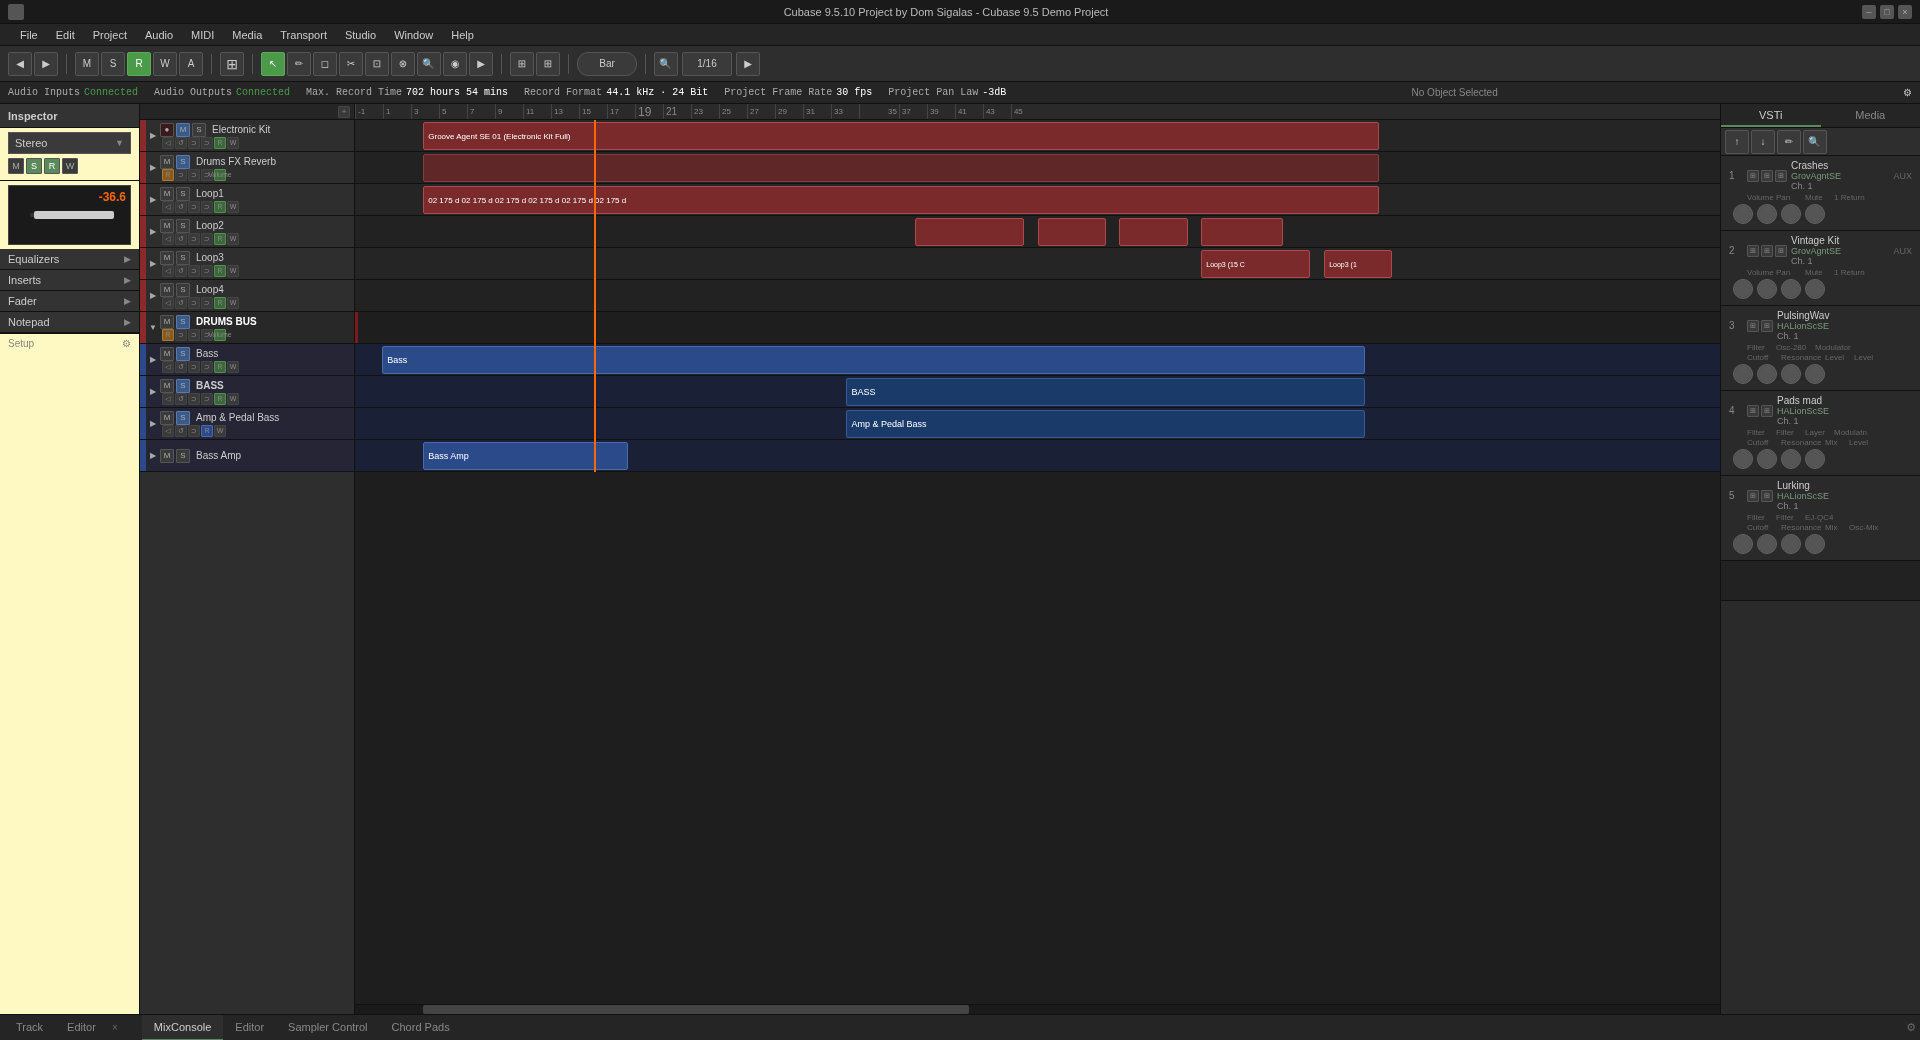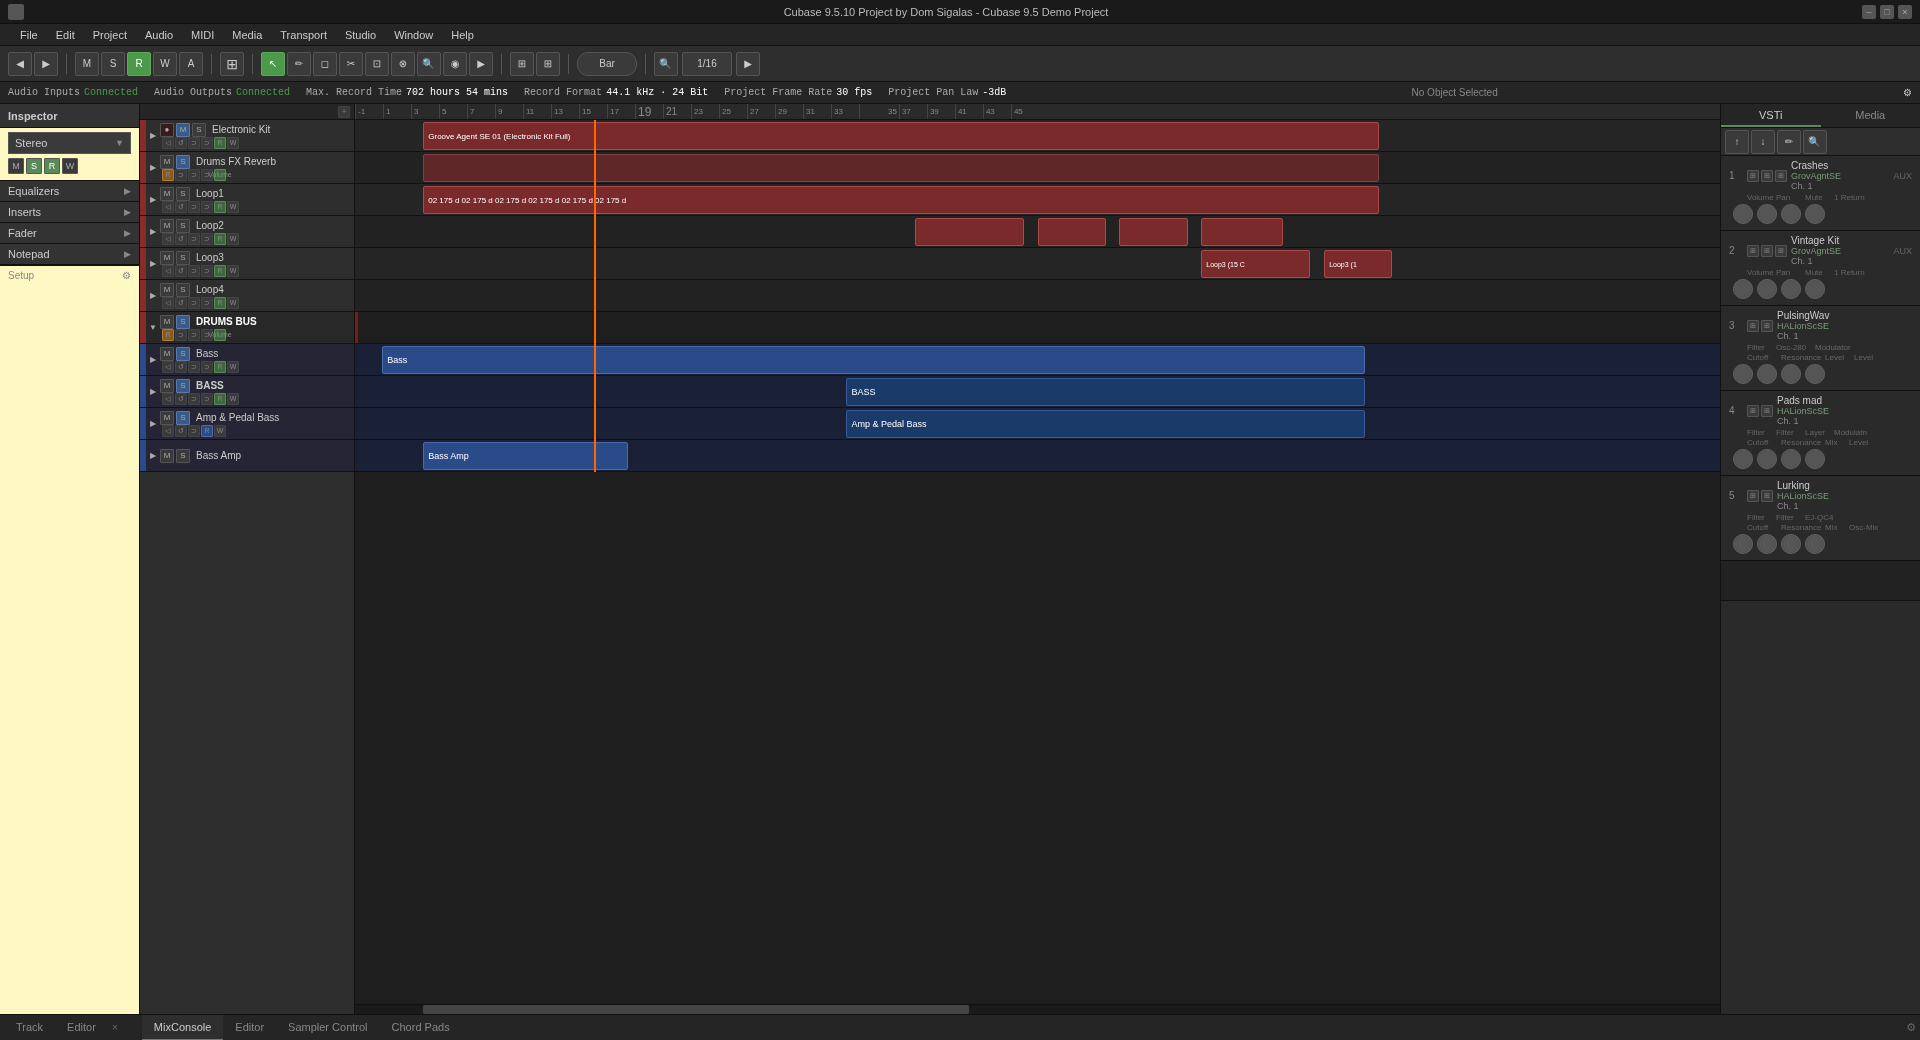--- a/index.html
+++ b/index.html
@@ -708,20 +708,30 @@
     <div class="inspector-section">
       <div class="inspector-track-name">
         <span>Stereo</span>
         <span style="font-size:9px;color:#888;">▼</span>
       </div>
       <div class="inspector-buttons">
         <div class="inspector-btn">M</div>
         <div class="inspector-btn active">S</div>
         <div class="inspector-btn active">R</div>
         <div class="inspector-btn">W</div>
+      </div>
+    </div>
+    <div class="fader-area">
+      <div class="fader-display">
+        <span class="fader-value">-36.6</span>
+        <div style="position:relative;width:80px;">
+          <div style="width:80px;height:4px;background:#333;border-radius:2px;position:relative;">
+            <div class="fader-knob" style="position:absolute;left:55%;transform:translateX(-50%);top:-2px;"></div>
+          </div>
+        </div>
       </div>
     </div>
     <div class="collapsible-section">
       <div class="collapsible-header">
         <span>Equalizers</span>
         <span class="arrow">▶</span>
       </div>
     </div>
     <div class="collapsible-section">
       <div class="collapsible-header">

